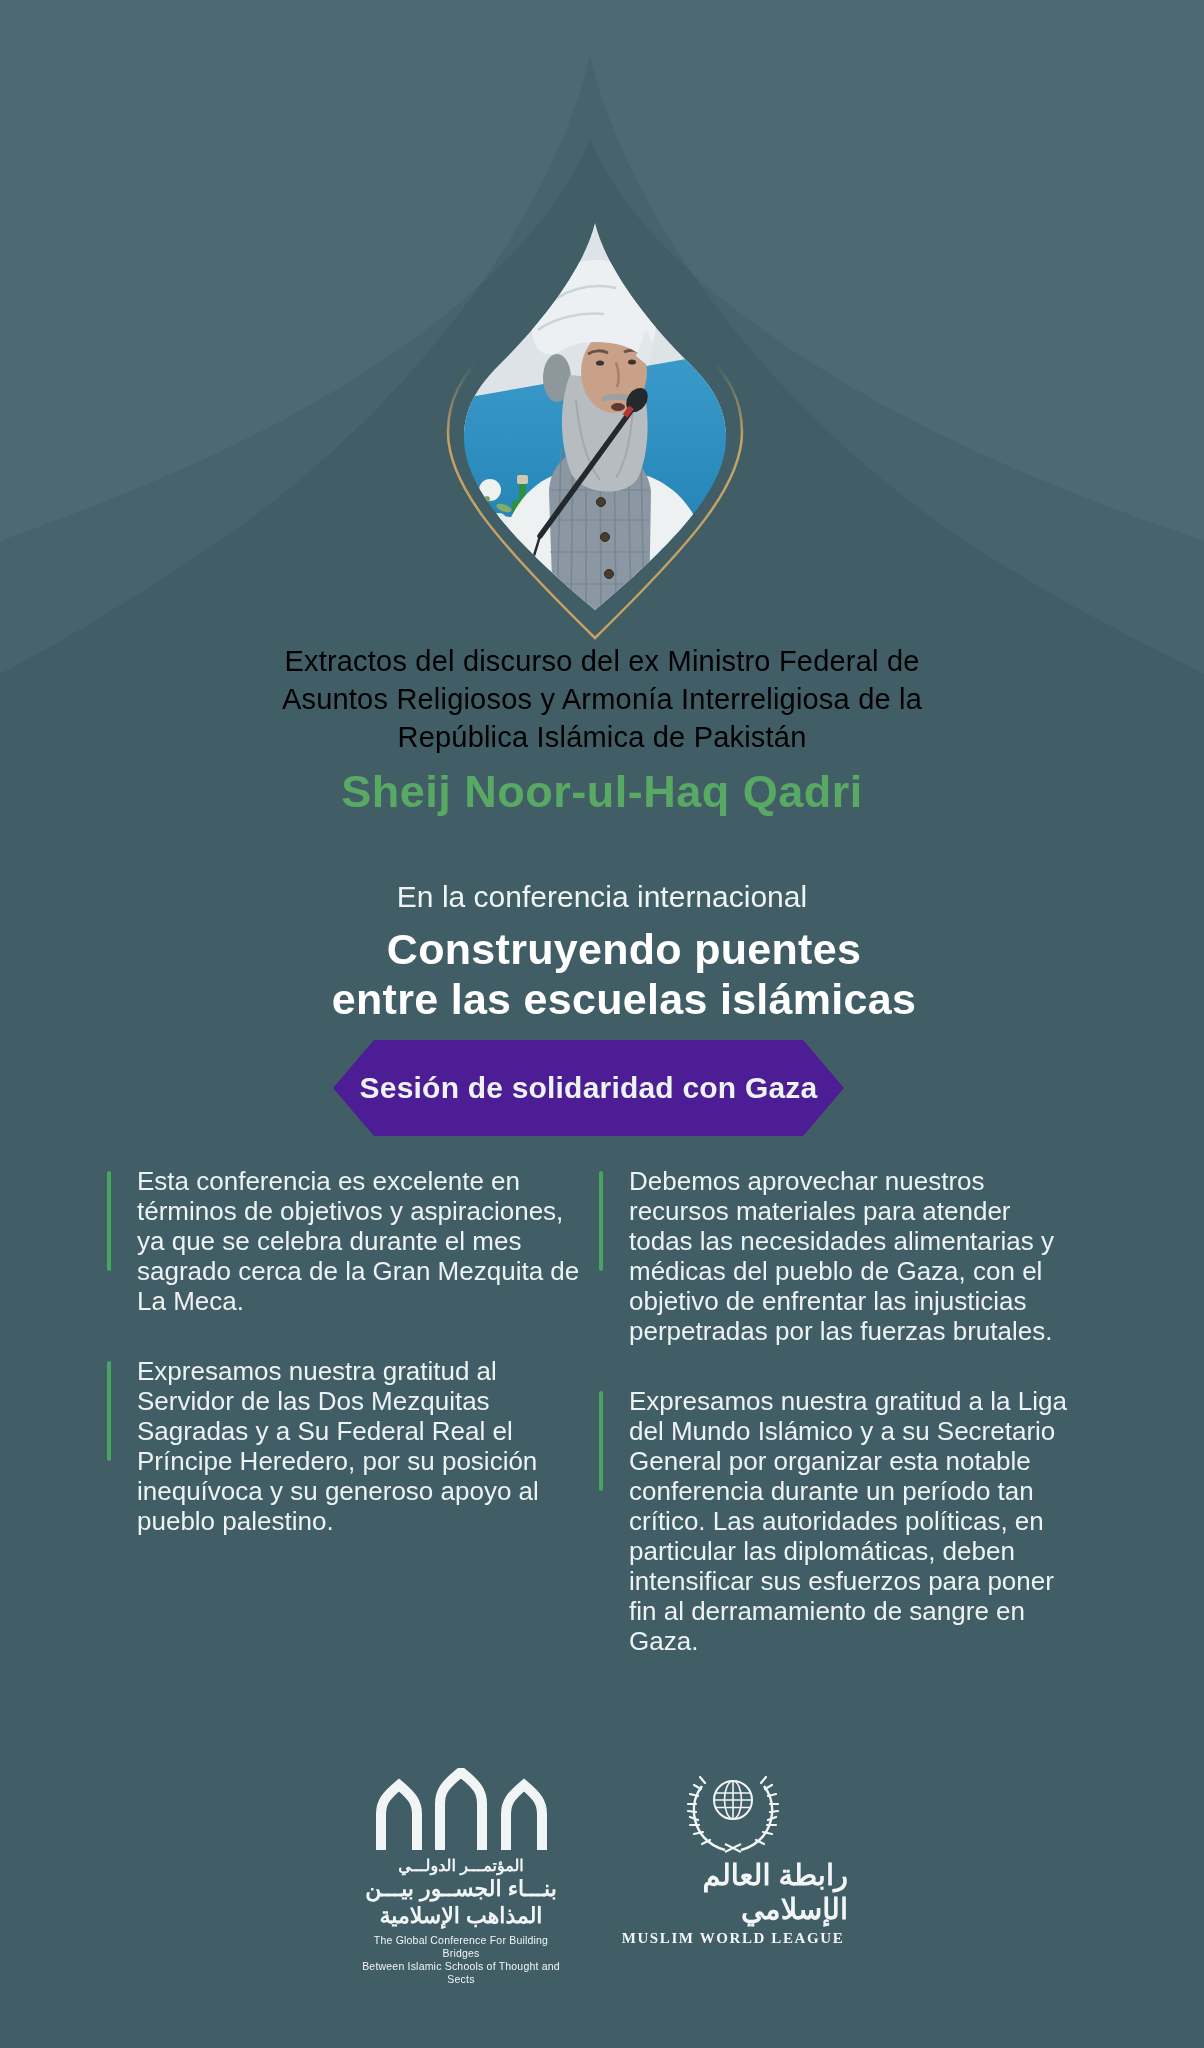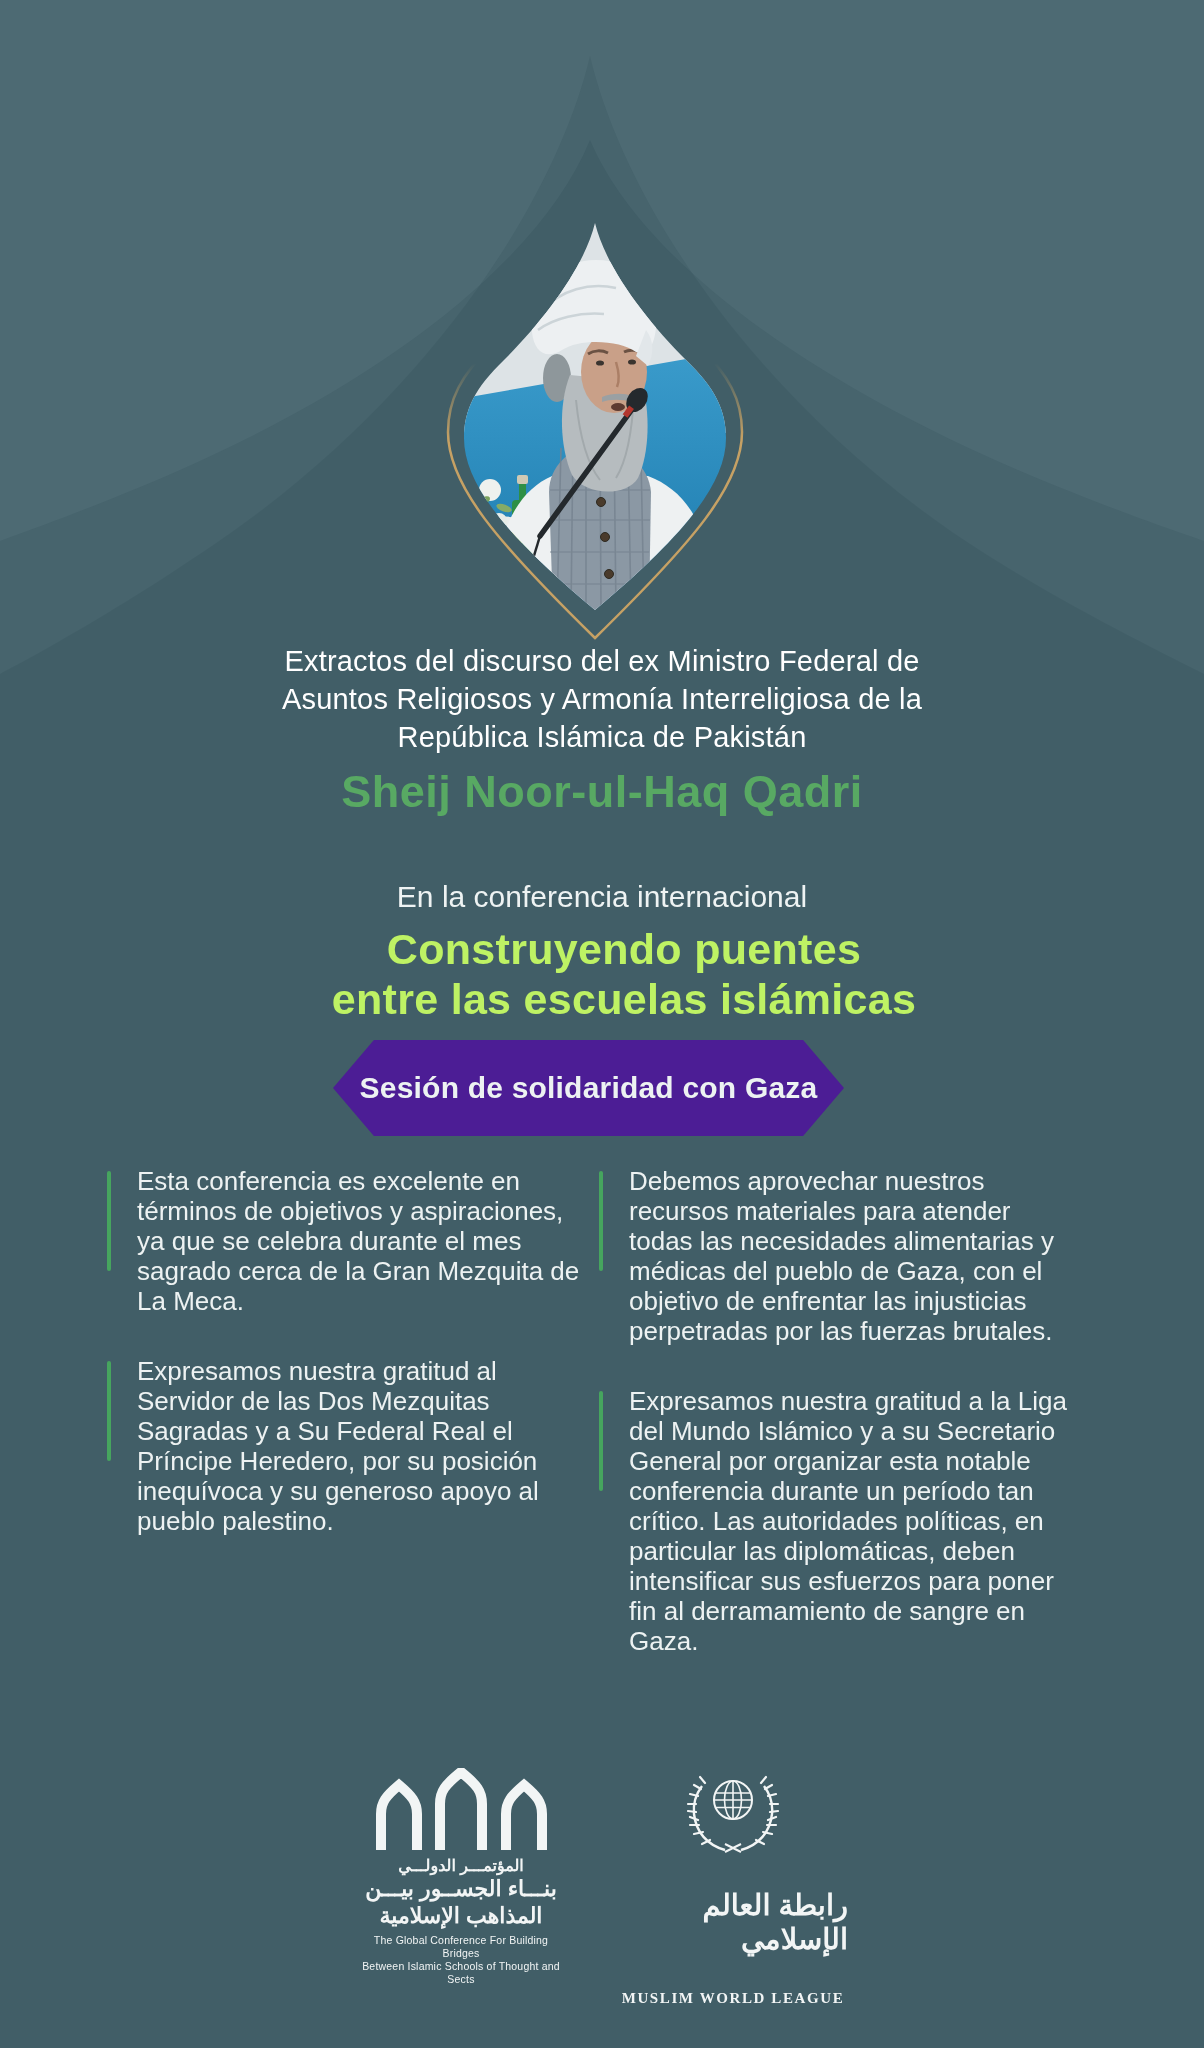--- a/index.html
+++ b/index.html
@@ -8,21 +8,21 @@
     background:#4d6a73;
     font-family:"Liberation Sans", sans-serif;
     -webkit-font-smoothing:antialiased;
   }
   .abs{position:absolute;}
   svg{display:block;}
 
   
   .intro{
     left:0; right:0; top:642px; text-align:center;
-    color:#ffffff; font-size:29px; line-height:38px; font-weight:500;
+    color:#000000; font-size:29px; line-height:38px; font-weight:500;
     letter-spacing:.2px;
   }
   .speaker{
     left:0; right:0; top:766px; text-align:center;
     font-size:45px; font-weight:700; letter-spacing:.5px;
   }
   .conf-label{
     left:0; right:0; top:880px; text-align:center;
     color:#eef3f3; font-size:30px; font-weight:500;
   }
@@ -175,21 +175,21 @@
 
   <div class="abs intro">
     <div>Extractos del discurso del ex Ministro Federal de</div>
     <div>Asuntos Religiosos y Armonía Interreligiosa de la</div>
     <div>República Islámica de Pakistán</div>
   </div>
 
   <div class="abs speaker" style="color: rgb(88, 169, 99);">Sheij Noor-ul-Haq Qadri</div>
 
   <div class="abs conf-label">En la conferencia internacional</div>
-  <div class="abs conf-title" style="color: #bef264; padding-left: 44px;">
+  <div class="abs conf-title" style="color: #ffffff; padding-left: 44px;">
     <div>Construyendo puentes</div>
     <div>entre las escuelas islámicas</div>
   </div>
 
   <div class="abs pill" style="background: #4c1d95; font-weight: bold;">
     <span>Sesión de solidaridad con Gaza</span>
   </div>
 
   <div class="abs quotes">
     <div class="qcol">
@@ -226,21 +226,21 @@
       </svg>
       <div class="gc-arabic1">المؤتمـــر الدولـــي</div>
       <div class="gc-arabic2">بنـــاء الجســور بيـــن</div>
       <div class="gc-arabic2">المذاهب الإسلامية</div>
       <div class="gc-english">
         <div>The Global Conference For Building Bridges</div>
         <div>Between Islamic Schools of Thought and Sects</div>
       </div>
     </div>
 
-    <div class="logo-block" style="width:230px;gap:30px;">
+    <div class="logo-block" style="width:230px;">
       <svg width="110" height="88" viewBox="0 0 110 88">
         <g stroke="#f2f5f5" fill="none">
           <circle cx="55" cy="32" r="19" stroke-width="2"></circle>
           <ellipse cx="55" cy="32" rx="8.5" ry="19" stroke-width="1.6"></ellipse>
           <path d="M37.5 25 L72.5 25 M36 32 L74 32 M37.5 39.5 L72.5 39.5" stroke-width="1.6"></path>
           <path d="M55 13 L55 51" stroke-width="1.6"></path>
 
           <path d="M47 82 C29 77 18 64 16 46 C15 36 18 26 24 18" stroke-width="2.4"></path>
           <path d="M63 82 C81 77 92 64 94 46 C95 36 92 26 86 18" stroke-width="2.4"></path>
           <g stroke-width="2.2" stroke-linecap="round">

